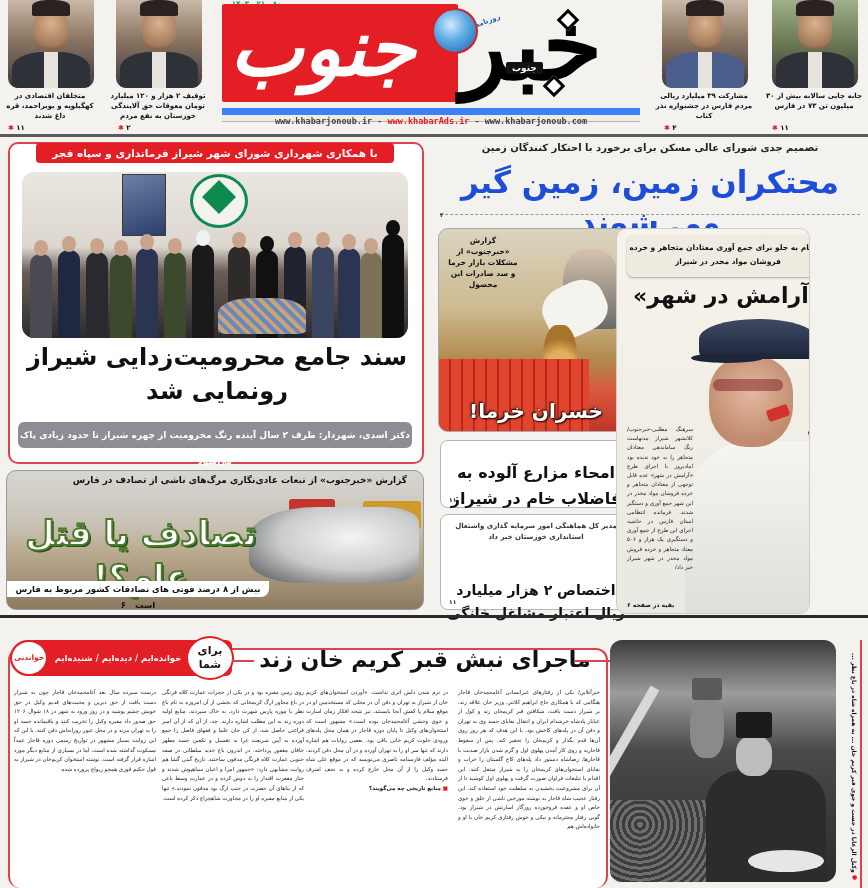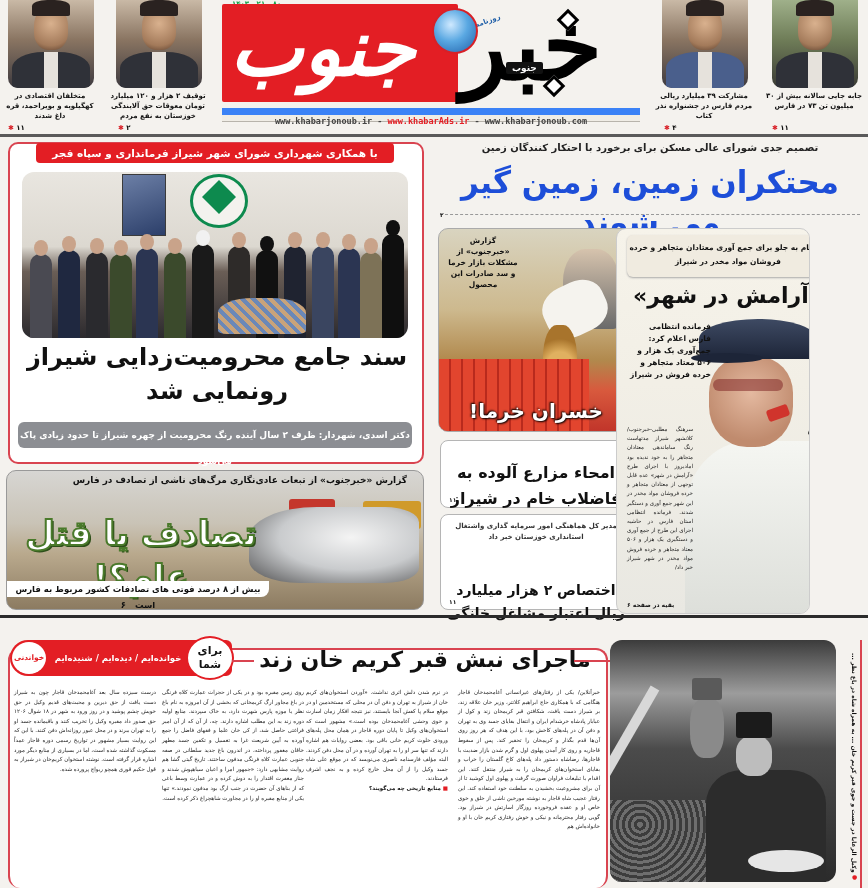--- a/index.html
+++ b/index.html
@@ -287,21 +287,20 @@
       <div>یک گام به جلو برای جمع آوری معتادان متجاهر و خرده فروشان مواد مخدر در شیراز</div>
     </div>
   <div class="big">«آرامش در شهر»</div>
   <div class="uniform"></div>
   <div class="pface"></div>
   <div class="glasses"></div>
   <div class="capv"></div>
   <div class="brim"></div>
   <div class="tab1"></div>
   <div class="tab2"></div>
-  <div class="lead">فرمانده انتظامی فارس اعلام کرد: جمع‌آوری یک هزار و ۵۰۶ معتاد متجاهر و خرده فروش در شیراز</div>
   <div class="body">سرهنگ مطلبی-خبرجنوب/ کلانشهر شیراز مدتهاست رنگ ساماندهی معتادان متجاهر را به خود ندیده بود امادیروز با اجرای طرح «آرامش در شهر» عده قابل توجهی از معتادان متجاهر و خرده فروشان مواد مخدر در این شهر جمع آوری و دستگیر شدند. فرمانده انتظامی استان فارس در حاشیه اجرای این طرح از جمع آوری و دستگیری یک هزار و ۵۰۶ معتاد متجاهر و خرده فروش مواد مخدر در شهر شیراز خبر داد/</div>
   <div class="more">بقیه در صفحه ۶</div>
 </div>
 
 <div class="blackrule"></div>
 <div class="bottombox"></div>
 <div class="redpill">
   <div class="read">خواندنی</div>
   <div class="mid">خوانده‌ایم / دیده‌ایم / شنیده‌ایم</div>
   <div class="forYou">برای شما</div>

